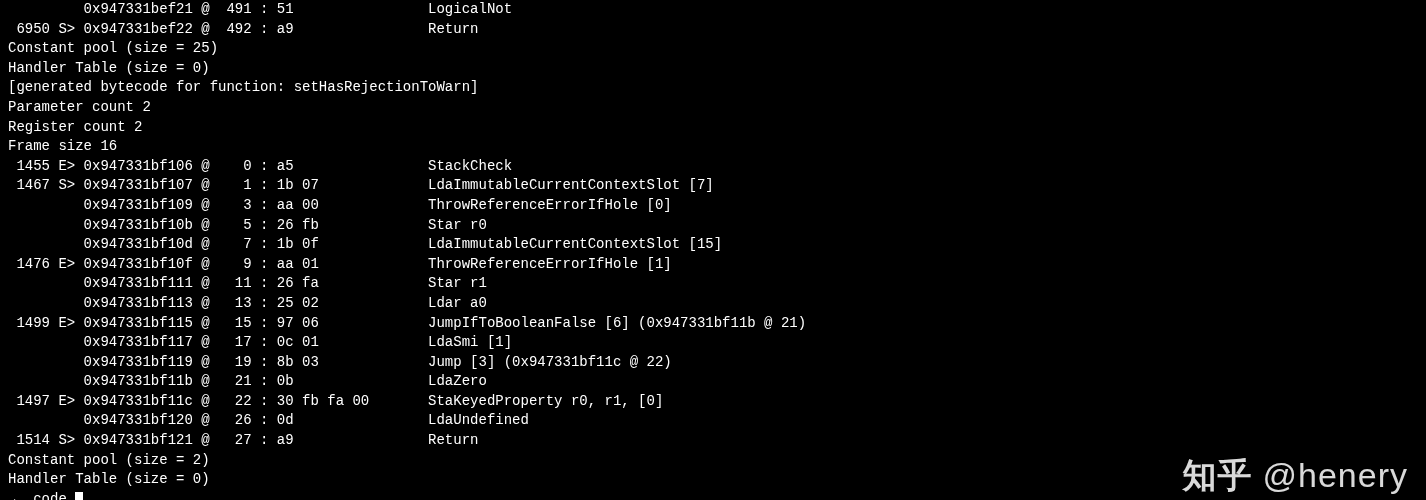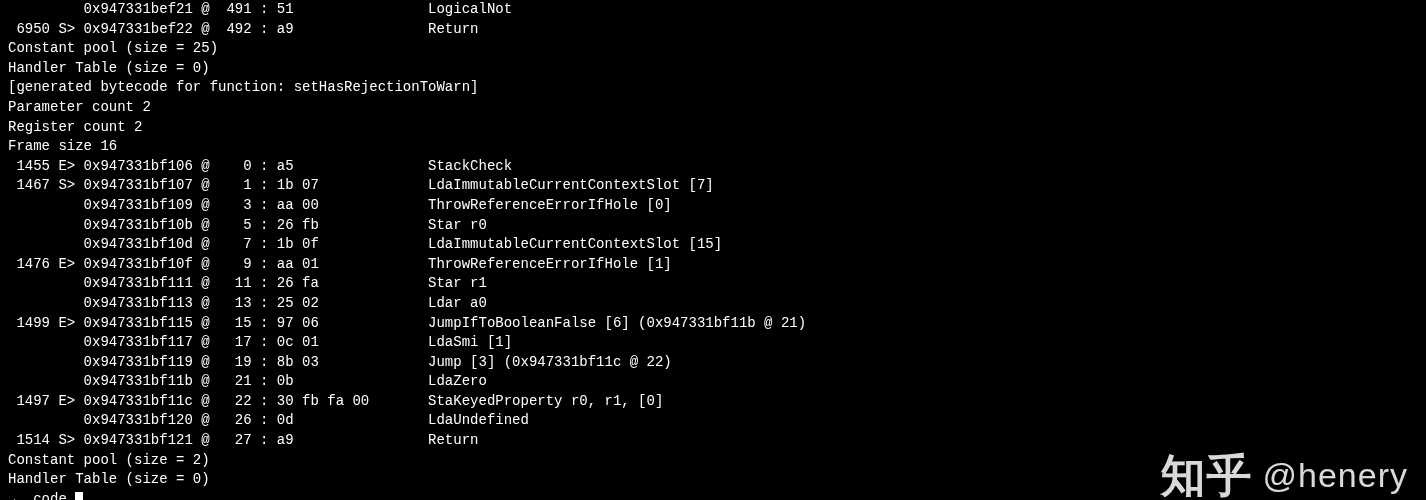--- a/index.html
+++ b/index.html
@@ -30,21 +30,21 @@
     font-family: "PingFang SC", "Microsoft YaHei", "Hiragino Sans GB", sans-serif;
     font-size: 34px;
     font-weight: 500;
     letter-spacing: 1px;
     display: flex;
     align-items: center;
     gap: 10px;
     pointer-events: none;
   }
   .watermark .zh {
-    font-size: 45px;
+    font-size: 34px;
     font-weight: 600;
   }
   .cursor {
     display: inline-block;
     width: 8px;
     height: 15px;
     background: #fff;
     vertical-align: text-bottom;
   }
 </style>

